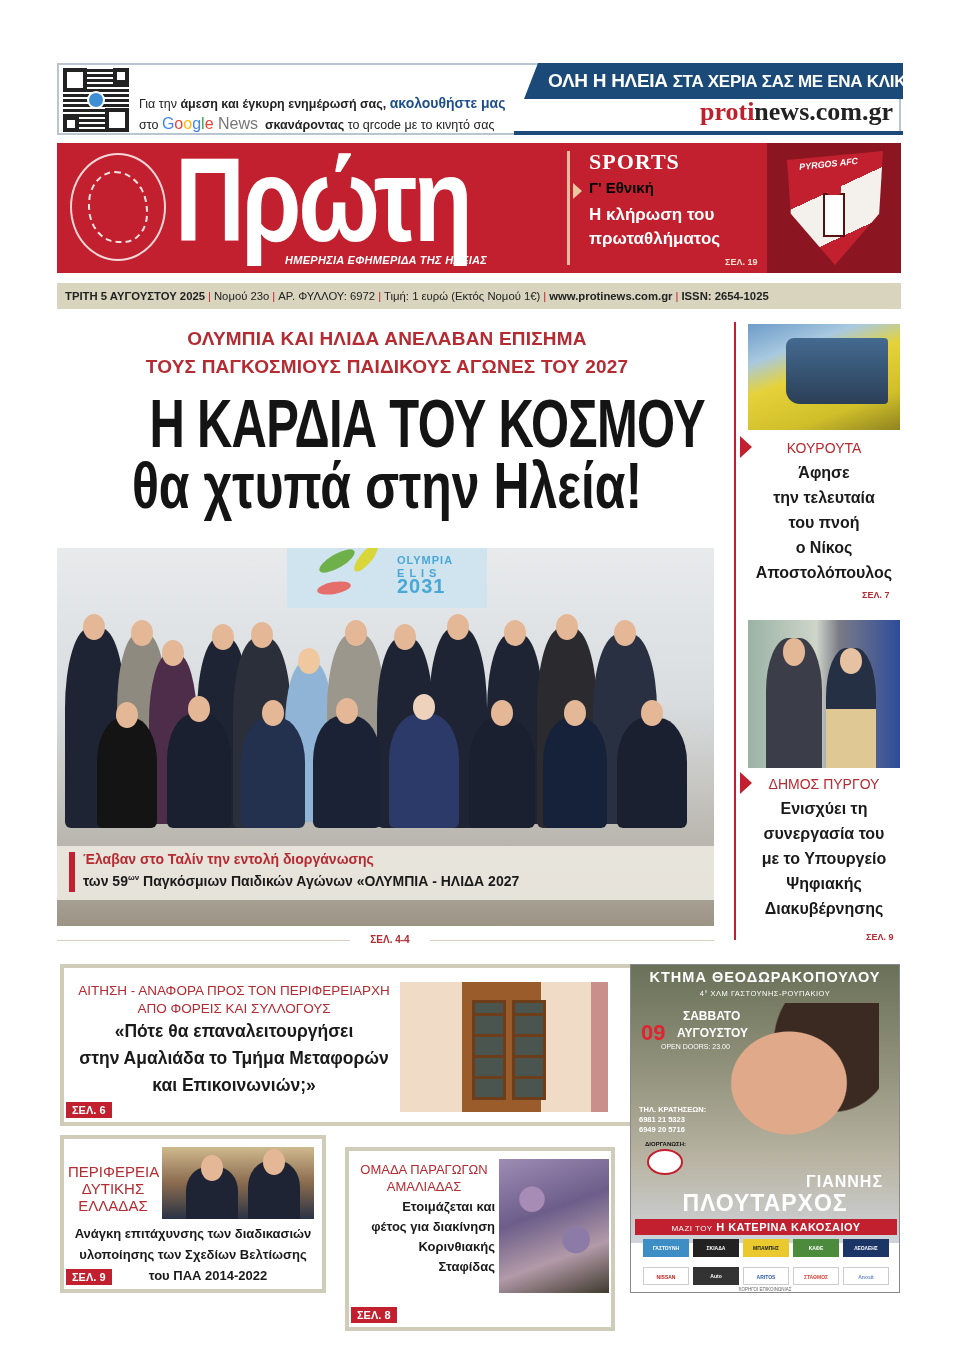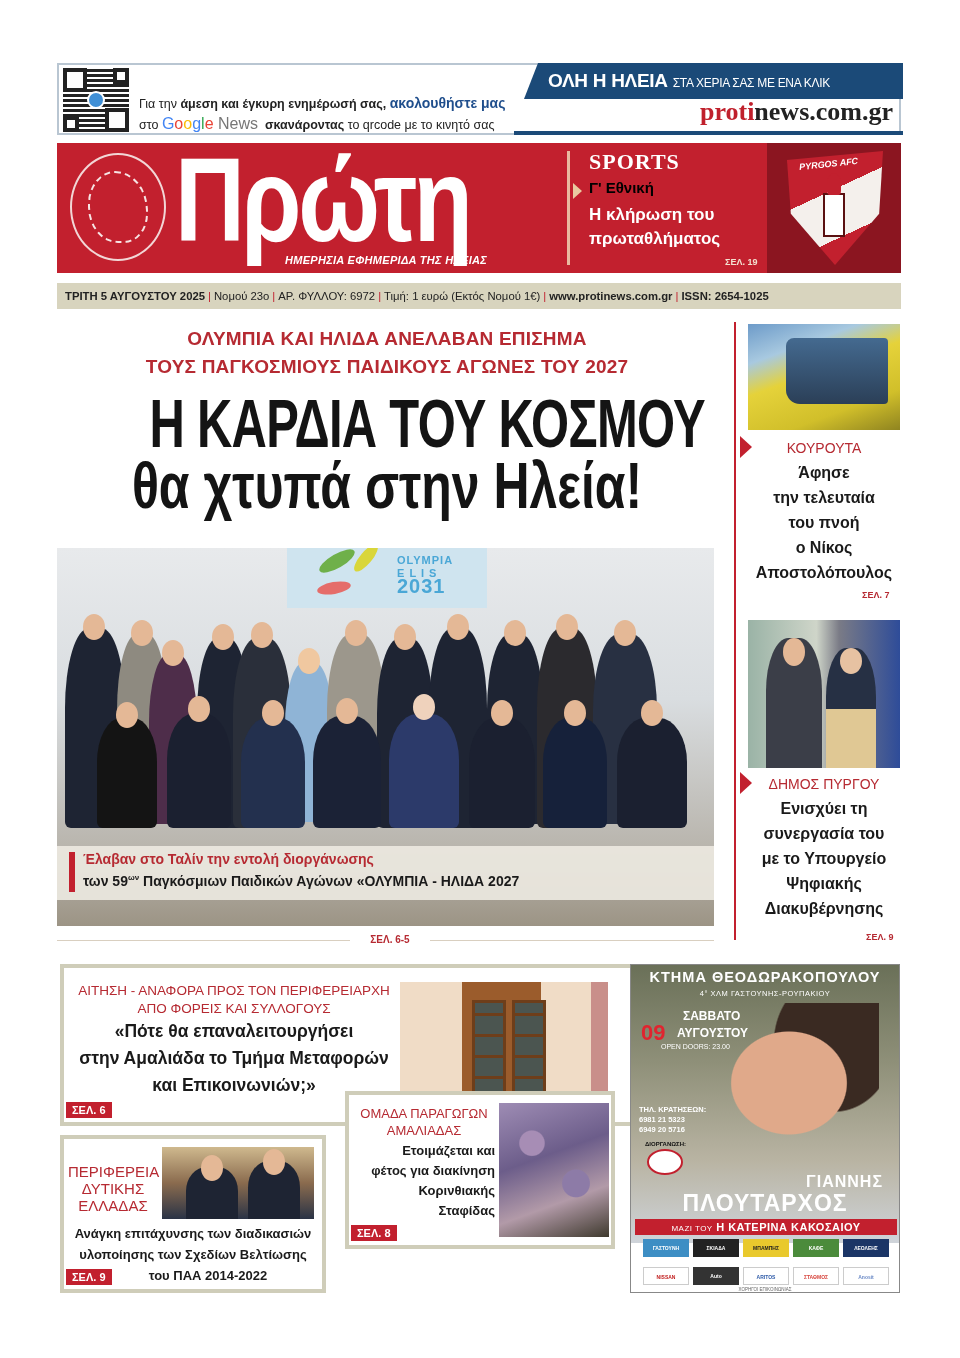--- a/index.html
+++ b/index.html
@@ -18,21 +18,21 @@
     .qr-corner { position:absolute; left:0; bottom:0; width:16px; height:16px; border:4px solid #222; background:#fff; }
     .qr-corner2 { position:absolute; right:0; top:0; width:16px; height:16px; border:4px solid #222; background:#fff; }
     .banner-text { position:absolute; left:80px; top:28px; font-size: 12.5px; line-height: 20px; color:#222; white-space: nowrap; }
     .banner-text b { font-weight: 700; }
     .follow { color:#1f4e8c; font-weight: 700; font-size: 14px; }
     .g-b { color:#4285f4; } .g-r { color:#ea4335; } .g-y { color:#fbbc05; } .g-g { color:#34a853; }
     .gnews { font-size: 16px; }
     .news-word { color:#777; font-size: 16px; }
     .banner-right { position:absolute; left: 455px; top: -2px; width: 389px; height: 72px; }
     .banner-blue { position:absolute; left: 10px; top: 0; right: 0; height: 36px; background:#1b4a78; clip-path: polygon(14px 0, 100% 0, 100% 100%, 0 100%); color:#fff; font-weight:700; font-size: 19px; line-height: 36px; padding-left: 24px; white-space: nowrap; font-family: "Liberation Sans", sans-serif; letter-spacing: -0.3px; }
-    .banner-blue .thin { font-weight: 400; font-size: 12px; }
+    .banner-blue .thin { font-weight: 700; font-size: 17px; }
     .banner-url { position:absolute; right: 10px; top: 34px; font-family: "Liberation Serif", serif; font-size: 26px; font-weight: 700; color:#222; }
     .banner-url .red { color:#c0202c; }
     .banner-bottom-bar { position:absolute; left:0; right:0; bottom: 0; height: 4px; background:#1b4a78; }
 
     
     .masthead { left: 57px; top: 143px; width: 844px; height: 130px; background: #c2202e; }
     .coin { position:absolute; left: 13px; top: 10px; width: 96px; height: 108px; border: 2px solid #f2d6d6; border-radius: 50%; }
     .coin-head { position:absolute; left: 16px; top: 16px; width: 60px; height: 72px; border-radius: 45% 55% 40% 50%; border: 2px dashed #f7e5e5; }
     .logo { position:absolute; left: 118px; top: -8px; font-family: "Liberation Sans", sans-serif; font-weight: 700; font-size: 118px; color:#fff; letter-spacing: -4px; transform: scaleX(0.82); transform-origin: left top; line-height: 130px; }
     .tagline { position:absolute; left: 228px; top: 111px; font-size: 11px; font-weight: 700; font-style: italic; color:#fff; letter-spacing: 0.3px; }
@@ -95,21 +95,21 @@
     .b1 { left: 60px; top: 964px; width: 596px; height: 162px; }
     .b1-kicker { position:absolute; left: 0; top: 14px; width: 340px; text-align: center; color: #b62a32; font-size: 13.5px; line-height: 18px; }
     .b1-text { position:absolute; left: 0; top: 50px; width: 340px; text-align: center; font-weight: 700; font-size: 17.5px; line-height: 27px; color:#1a1a1a; }
     .door { position:absolute; left: 336px; top: 14px; width: 208px; height: 130px; background: linear-gradient(90deg, #f0dcc6 0 30%, #9b5c2c 30% 68%, #f0dcc6 68% 92%, #c98f8a 92%); }
     .door-panel { position:absolute; top: 18px; width: 34px; height: 100px; border: 3px solid #6e3e1a; background: repeating-linear-gradient(0deg, #4b5550 0 18px, #6e3e1a 18px 21px); }
 
     .b2 { left: 60px; top: 1135px; width: 266px; height: 158px; }
     .b2-kicker { position:absolute; left: 4px; top: 24px; width: 90px; text-align: center; color: #b62a32; font-size: 15px; line-height: 17px; }
     .b2-photo { position:absolute; left: 98px; top: 8px; width: 152px; height: 72px; background: linear-gradient(180deg, #cfb98e 0%, #8a6b4e 50%, #2a3346 100%); overflow: hidden; }
     .b2-text { position:absolute; left: 0; top: 84px; width: 258px; text-align: center; font-weight: 700; font-size: 13px; line-height: 21px; color:#1a1a1a; }
-    .b3 { left: 345px; top: 1091px; width: 270px; height: 158px; }
+    .b3 { left: 345px; top: 1147px; width: 270px; height: 184px; }
     .b3-kicker { position:absolute; left: 4px; top: 10px; width: 142px; text-align: center; color: #b62a32; font-size: 13px; line-height: 17px; }
     .b3-text { position:absolute; left: 4px; top: 46px; width: 142px; text-align: right; font-weight: 700; font-size: 13px; line-height: 20px; color:#1a1a1a; }
     .b3-photo { position:absolute; left: 150px; top: 8px; width: 110px; height: 134px; background: radial-gradient(circle at 30% 30%, #a78db5 0 10%, transparent 11%), radial-gradient(circle at 70% 60%, #8d7ba7 0 12%, transparent 13%), linear-gradient(160deg, #9e8cb4 0%, #6c5d8a 40%, #b29aa8 70%, #3f3a2e 100%); }
 
     
     .ad { left: 630px; top: 964px; width: 270px; height: 329px; border: 1px solid #888; background: linear-gradient(180deg, #6a7058 0%, #8f9079 30%, #b9b4a3 60%, #cfd4da 85%, #fff 85%); overflow: hidden; }
     .ad-title { position:absolute; left: 0; top: 4px; width: 100%; text-align: center; color: #fff; font-weight: 700; font-size: 14.5px; letter-spacing: 1px; }
     .ad-sub { position:absolute; left: 0; top: 24px; width: 100%; text-align: center; color: #fff; font-size: 7.5px; letter-spacing: 0.5px; }
     .ad-day { position:absolute; left: 52px; top: 44px; color:#fff; font-weight: 700; font-size: 12px; }
     .ad-num { position:absolute; left: 10px; top: 55px; color:#e0242f; font-weight: 700; font-size: 22px; }
@@ -263,21 +263,21 @@
         <div class="face" style="left:24px;top:-18px;"></div>
       </div>
   </div>
   <div class="lead-caption">
     <div class="cap-bar"></div>
     <div class="cap-l1">Έλαβαν στο Ταλίν την εντολή διοργάνωσης</div>
     <div class="cap-l2"><span>των 59</span><sup>ων</sup><span> Παγκόσμιων Παιδικών Αγώνων «ΟΛΥΜΠΙΑ - ΗΛΙΔΑ 2027</span></div>
   </div>
 </div>
 <div class="abs lead-page-rule"></div>
-<div class="abs lead-page">ΣΕΛ. 6-5</div>
+<div class="abs lead-page">ΣΕΛ. 4-4</div>
 
 <div class="abs right-rule"></div>
 
 <div class="abs side-photo1">
     <div class="amb-window"></div>
   </div>
 <div class="abs side-arrow" style="left:740px;top:436px;"></div>
 <div class="abs side-kicker" style="left:744px;top:440px;">ΚΟΥΡΟΥΤΑ</div>
 <div class="abs" style="left:744px;top:460px;">
   <div class="side-text">Άφησε</div>

